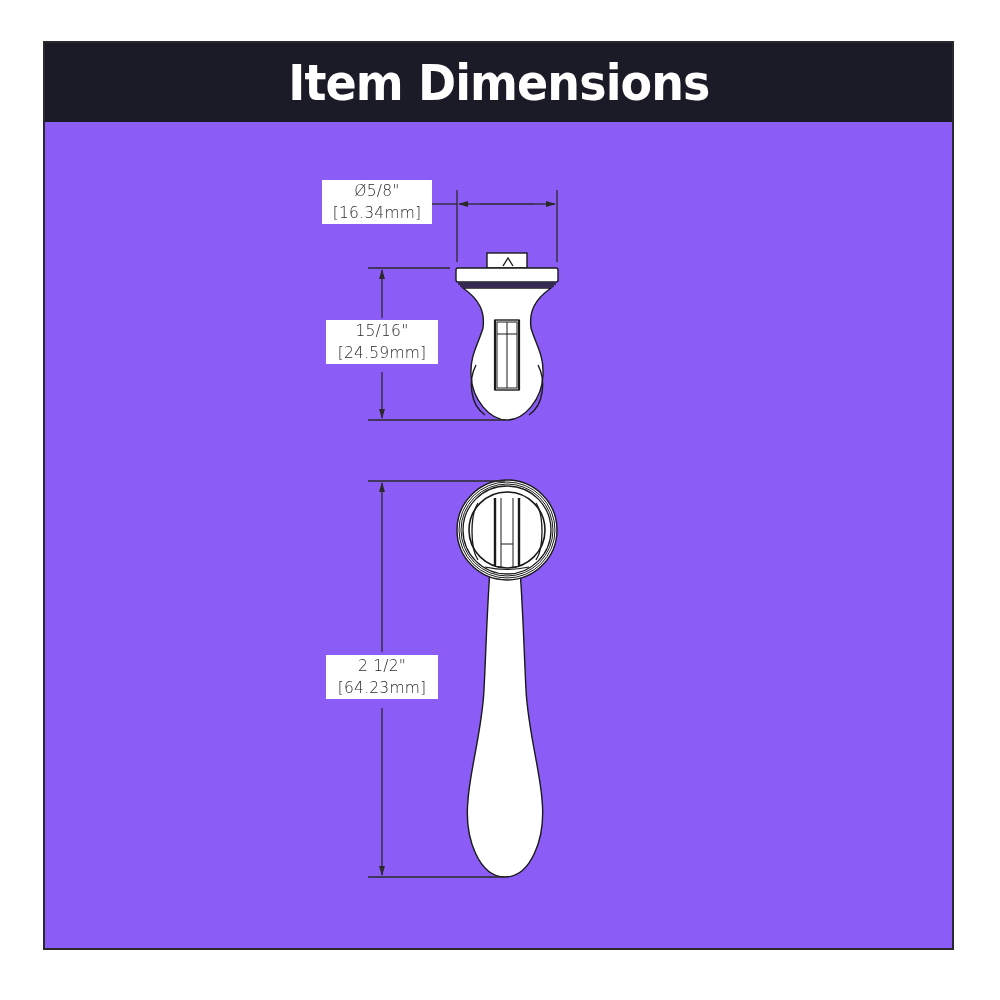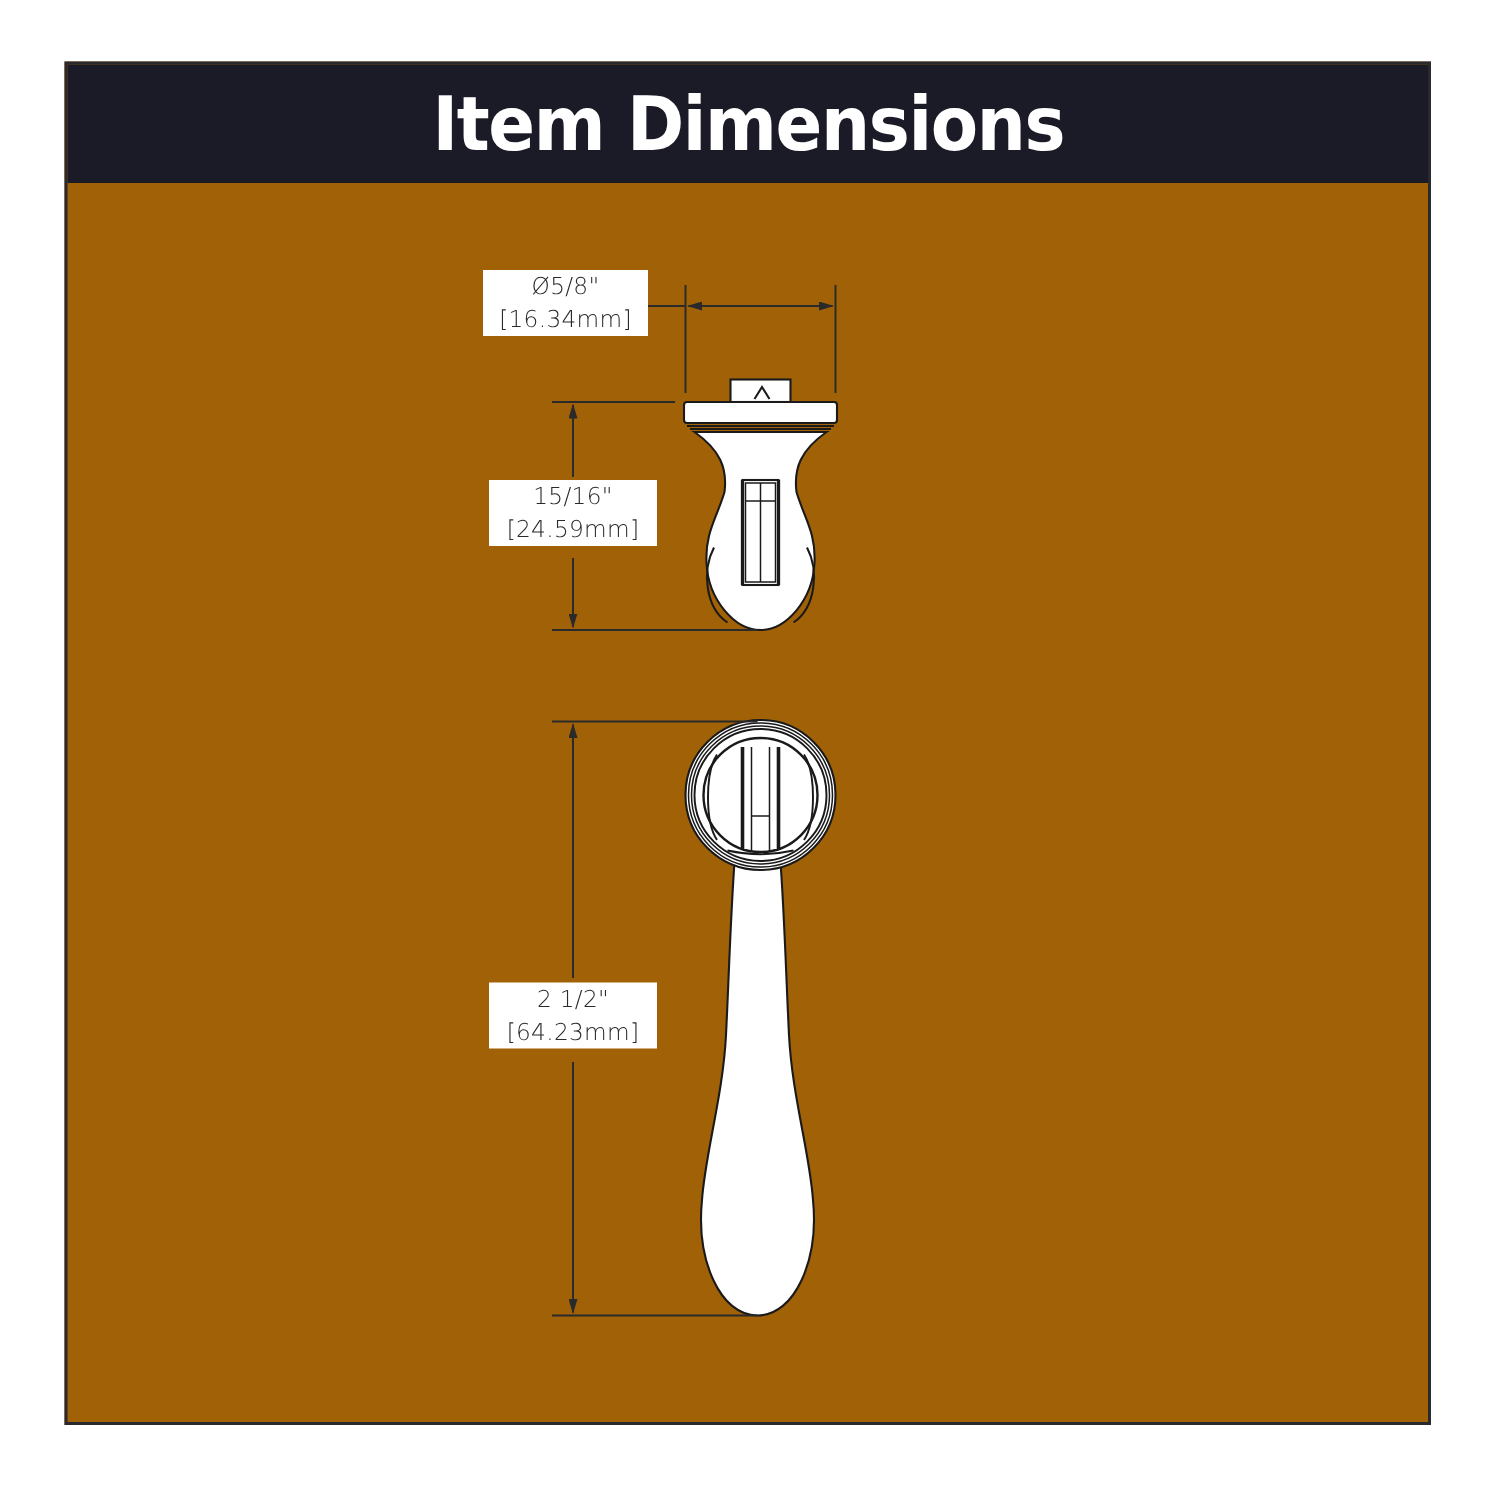--- a/index.html
+++ b/index.html
@@ -1,19 +1,19 @@
 <!DOCTYPE html>
 <html><head>
   <meta charset="utf-8">
   <style>
     html, body { margin: 0; padding: 0; background: #ffffff; }
     body { width: 1000px; height: 1000px; position: relative; overflow: hidden; font-family: "DejaVu Sans", sans-serif; }
     .frame {
       position: absolute; left: 43px; top: 41px; width: 907px; height: 905px;
-      border: 2px solid #2a2a2e; box-sizing: content-box; background: #a16207;
+      border: 2px solid #2a2a2e; box-sizing: content-box; background: #8b5cf6;
     }
     .header {
       position: absolute; left: 0; top: 0; width: 100%; height: 79px;
       background: #1b1a27; display: flex; align-items: center; justify-content: center;
     }
     .header-title {
       color: #ffffff; font-family: "DejaVu Sans", sans-serif; font-weight: bold;
       font-size: 50px; letter-spacing: -1px; transform: scaleX(0.92); line-height: 1;
     }
     svg.drawing { position: absolute; left: 0; top: 0; width: 1000px; height: 1000px; }

